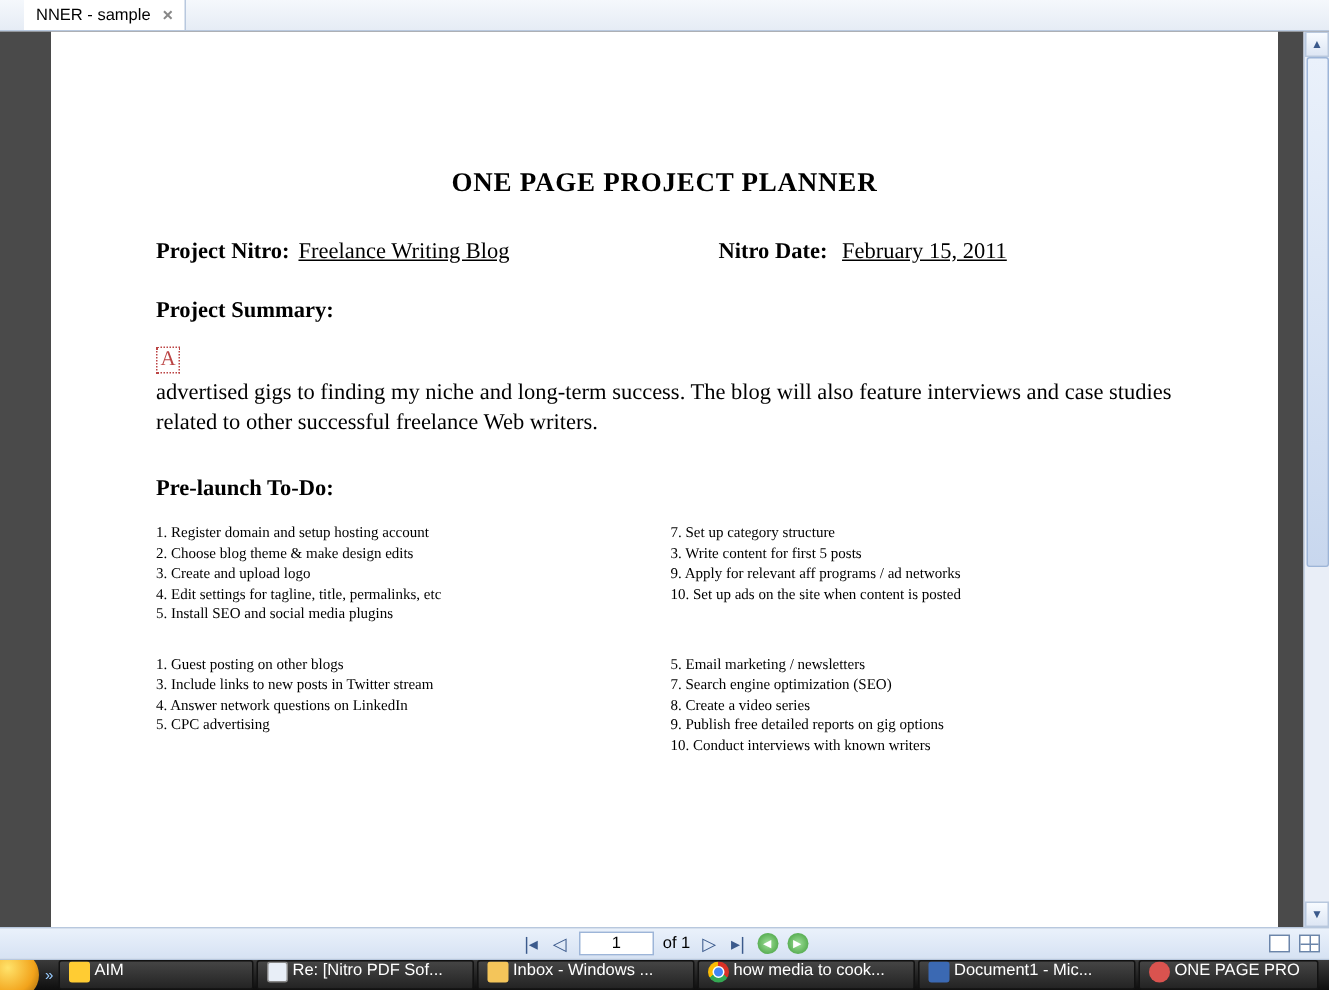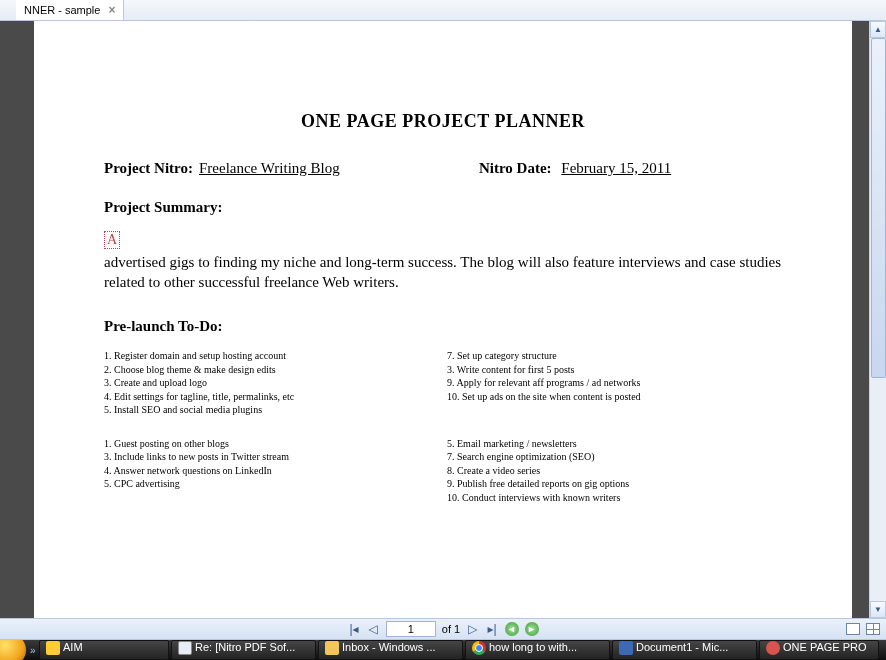--- a/index.html
+++ b/index.html
@@ -302,21 +302,21 @@
   <div class="task" style="width:145px">
     <span class="task-icon ic-nitro"></span>
     <span>Re: [Nitro PDF Sof...</span>
   </div>
   <div class="task" style="width:145px">
     <span class="task-icon ic-mail"></span>
     <span>Inbox - Windows ...</span>
   </div>
   <div class="task" style="width:145px">
     <span class="task-icon ic-chrome"></span>
-    <span>how long to with...</span>
+    <span>how media to cook...</span>
   </div>
   <div class="task" style="width:145px">
     <span class="task-icon ic-word"></span>
     <span>Document1 - Mic...</span>
   </div>
   <div class="task" style="width:120px">
     <span class="task-icon ic-n"></span>
     <span>ONE PAGE PRO</span>
   </div>
 </div>

